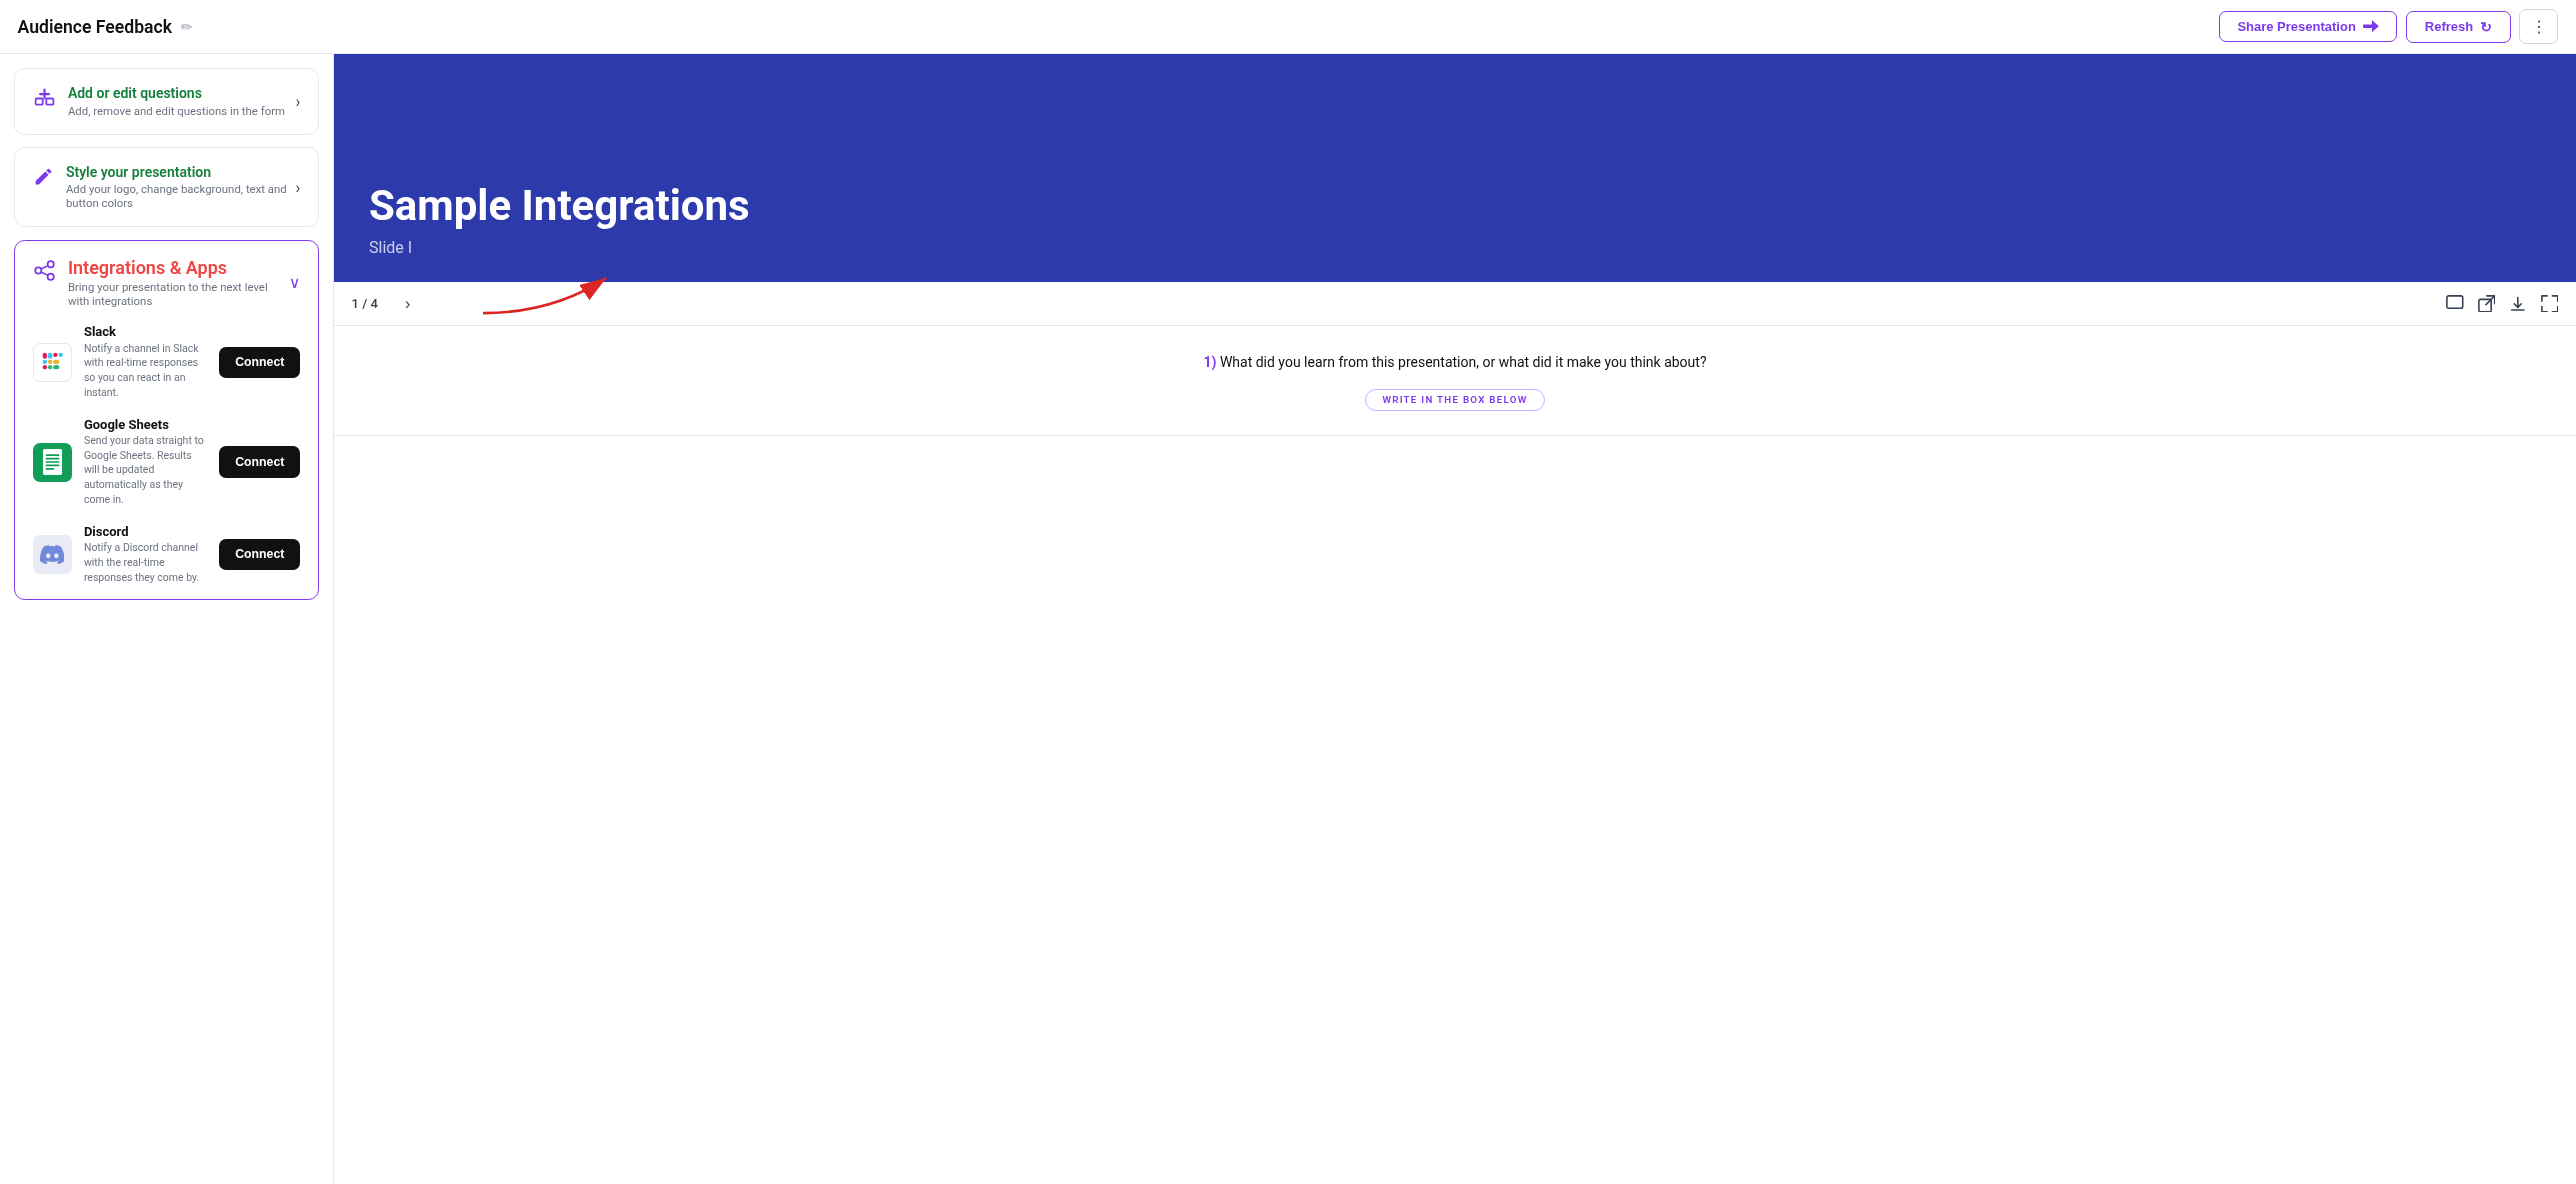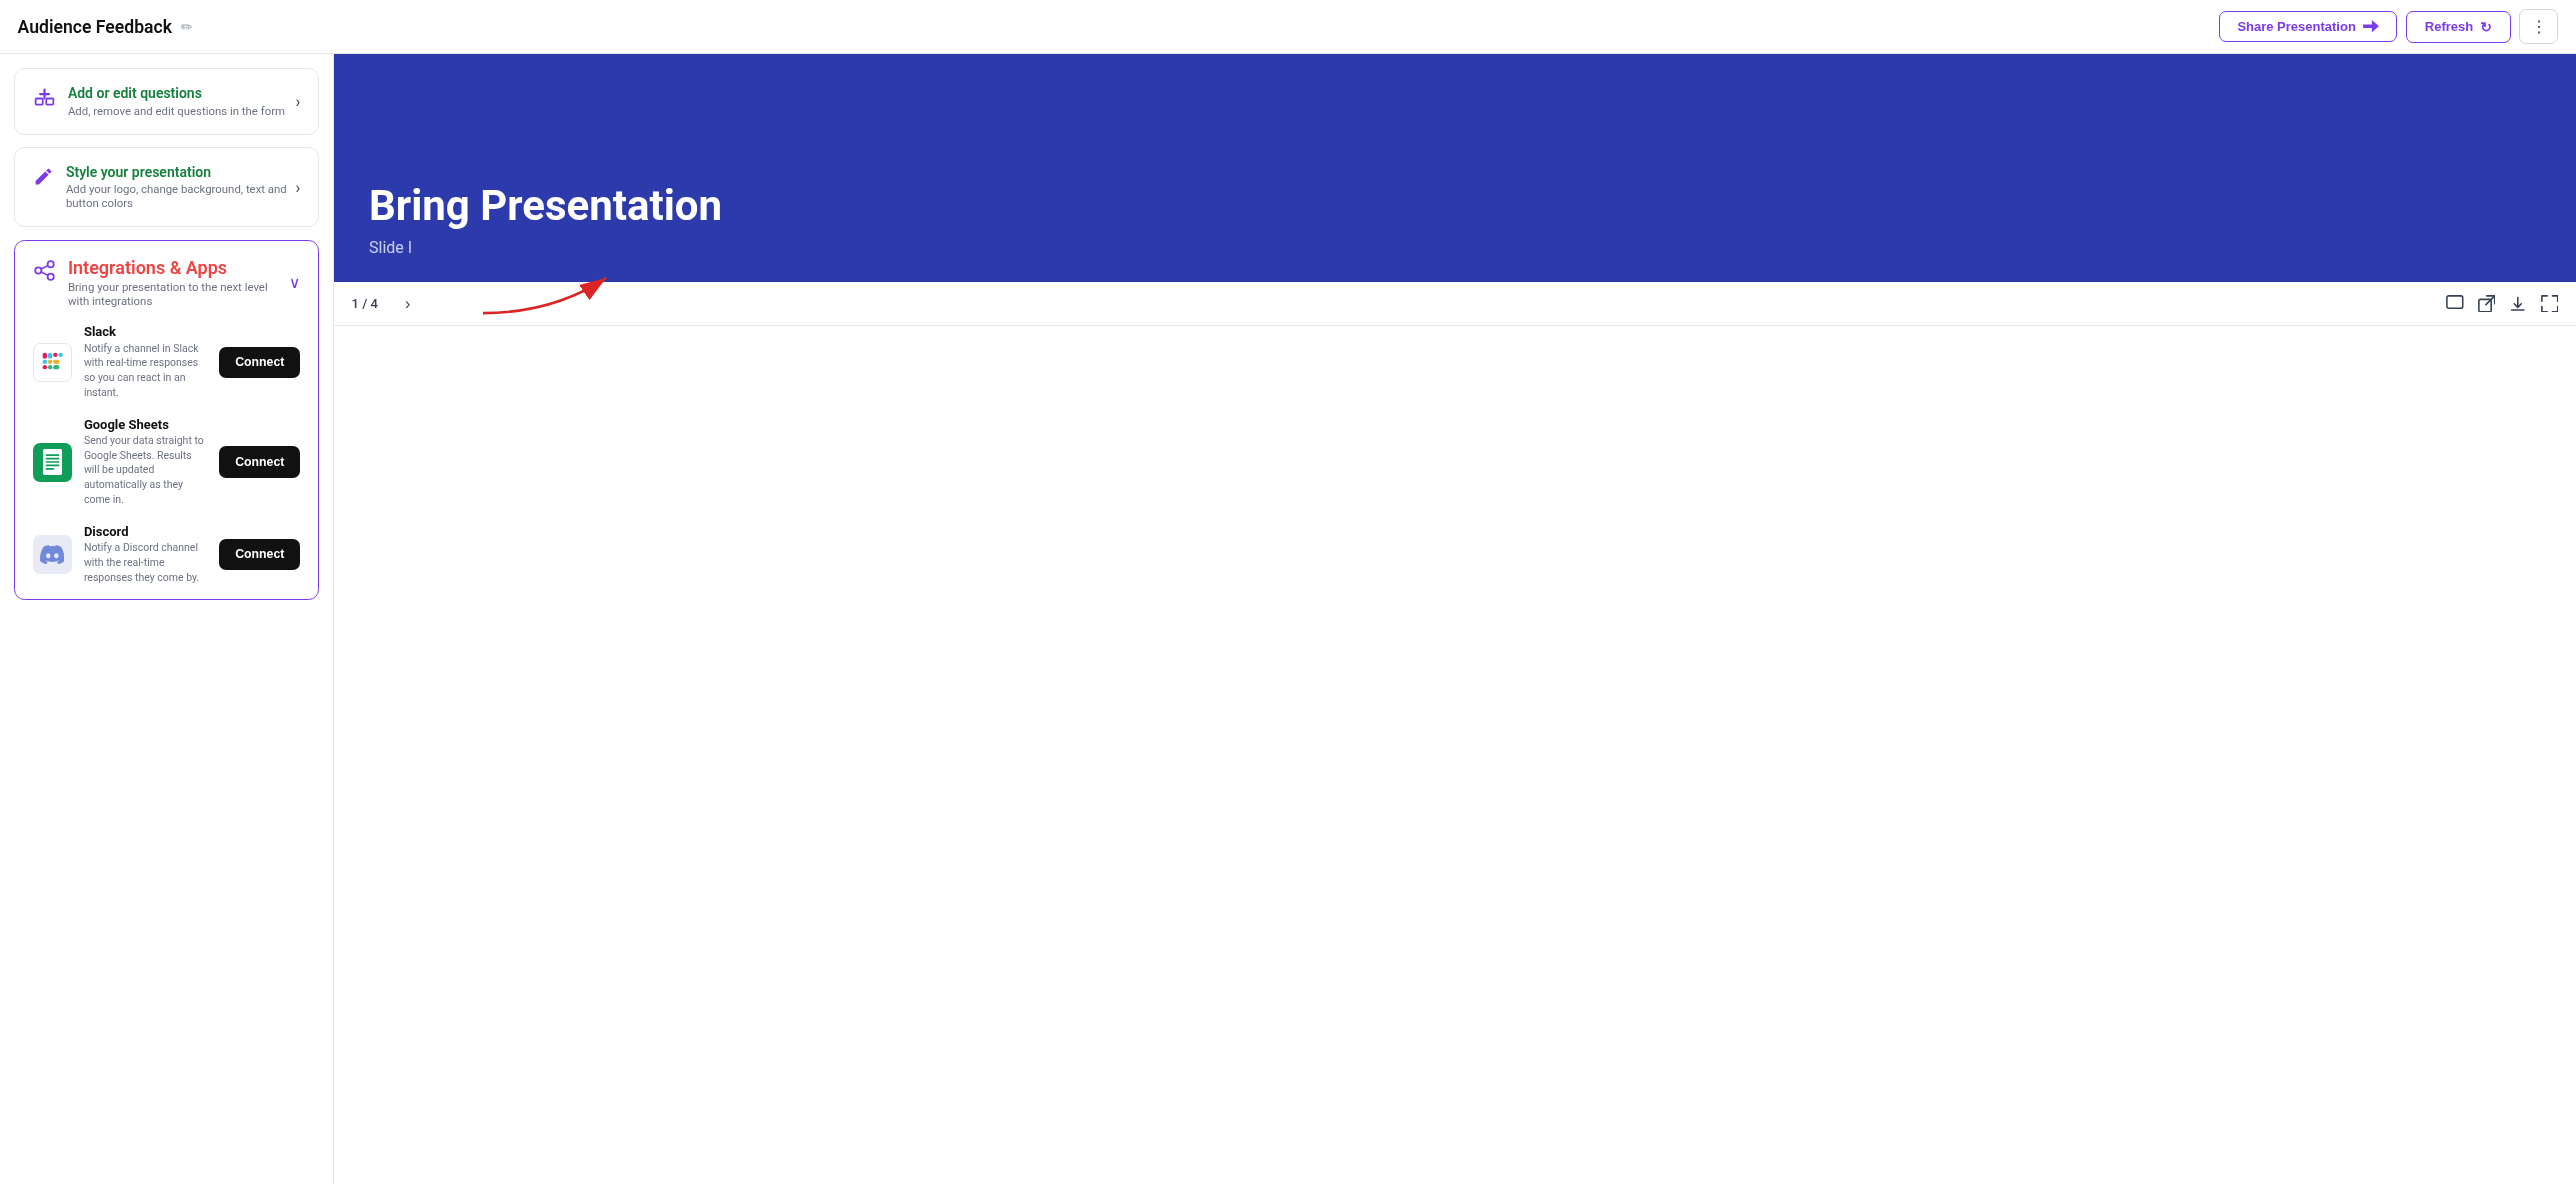--- a/index.html
+++ b/index.html
@@ -510,21 +510,21 @@
 
       </div>
     </div>
 
   </div>
 
   <div class="right-panel">
 
     <div class="slide-preview-wrapper red-arrow-wrapper">
       <div class="slide-preview">
-        <div class="slide-title">Bring Presentation</div>
+        <div class="slide-title">Sample Integrations</div>
         <div class="slide-subtitle">Slide I</div>
       </div>
 
       <svg class="red-arrow-svg" width="176" height="53" viewBox="0 0 200 60">
         <defs>
           <marker id="arrowhead" markerWidth="10" markerHeight="7" refX="10" refY="3.5" orient="auto">
             <polygon points="0 0, 10 3.5, 0 7" fill="#dc2626"></polygon>
           </marker>
         </defs>
         <path d="M 0 50 Q 80 50 140 10" stroke="#dc2626" stroke-width="3" fill="none" marker-end="url(#arrowhead)"></path>
@@ -557,18 +557,25 @@
         </button>
         <button class="slide-action-btn">
           <svg width="17.6" height="17.6" viewBox="0 0 20 20" fill="none">
             <path d="M1 1h6M1 1v6M19 1h-6M19 1v6M1 19h6M1 19v-6M19 19h-6M19 19v-6" stroke="#374151" stroke-width="1.8" stroke-linecap="round"></path>
           </svg>
         </button>
       </div>
     </div>
 
     <div class="form-area">
+      <div class="form-question">
+        <div class="question-text">
+          <span class="question-number">1)</span>
+          <span>What did you learn from this presentation, or what did it make you think about?</span>
+        </div>
+        <span class="write-in-box-label">WRITE IN THE BOX BELOW</span>
+      </div>
     </div>
 
   </div>
 
 </div>
 
 
 </body></html>

